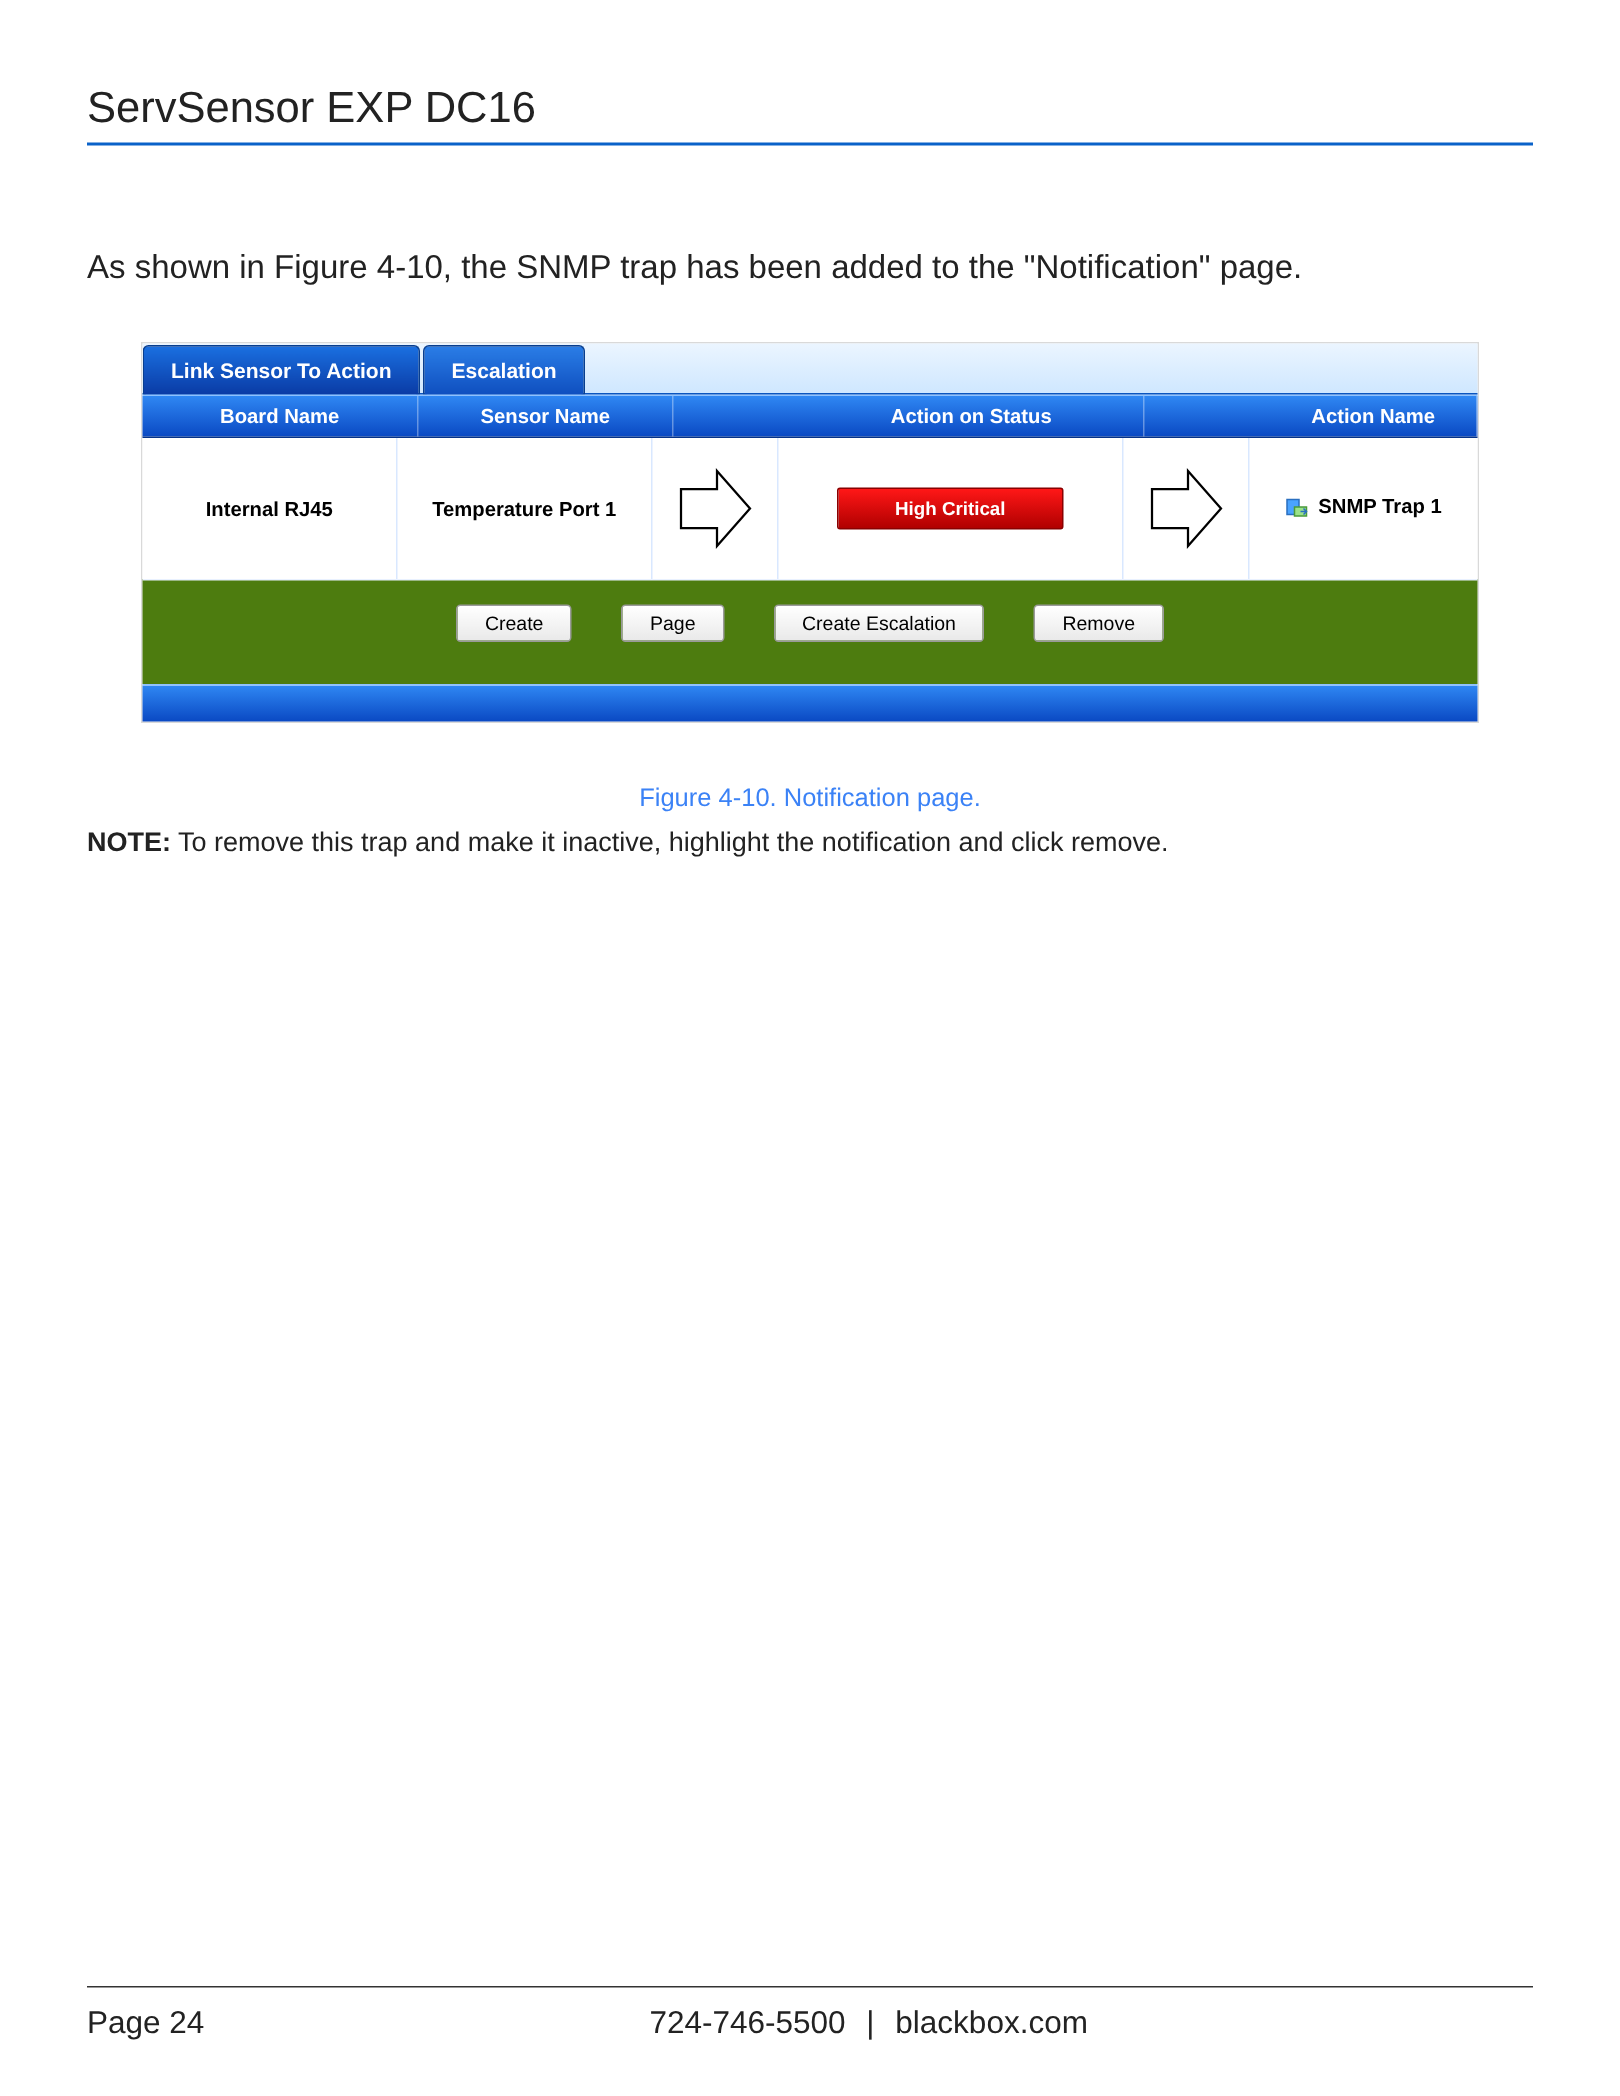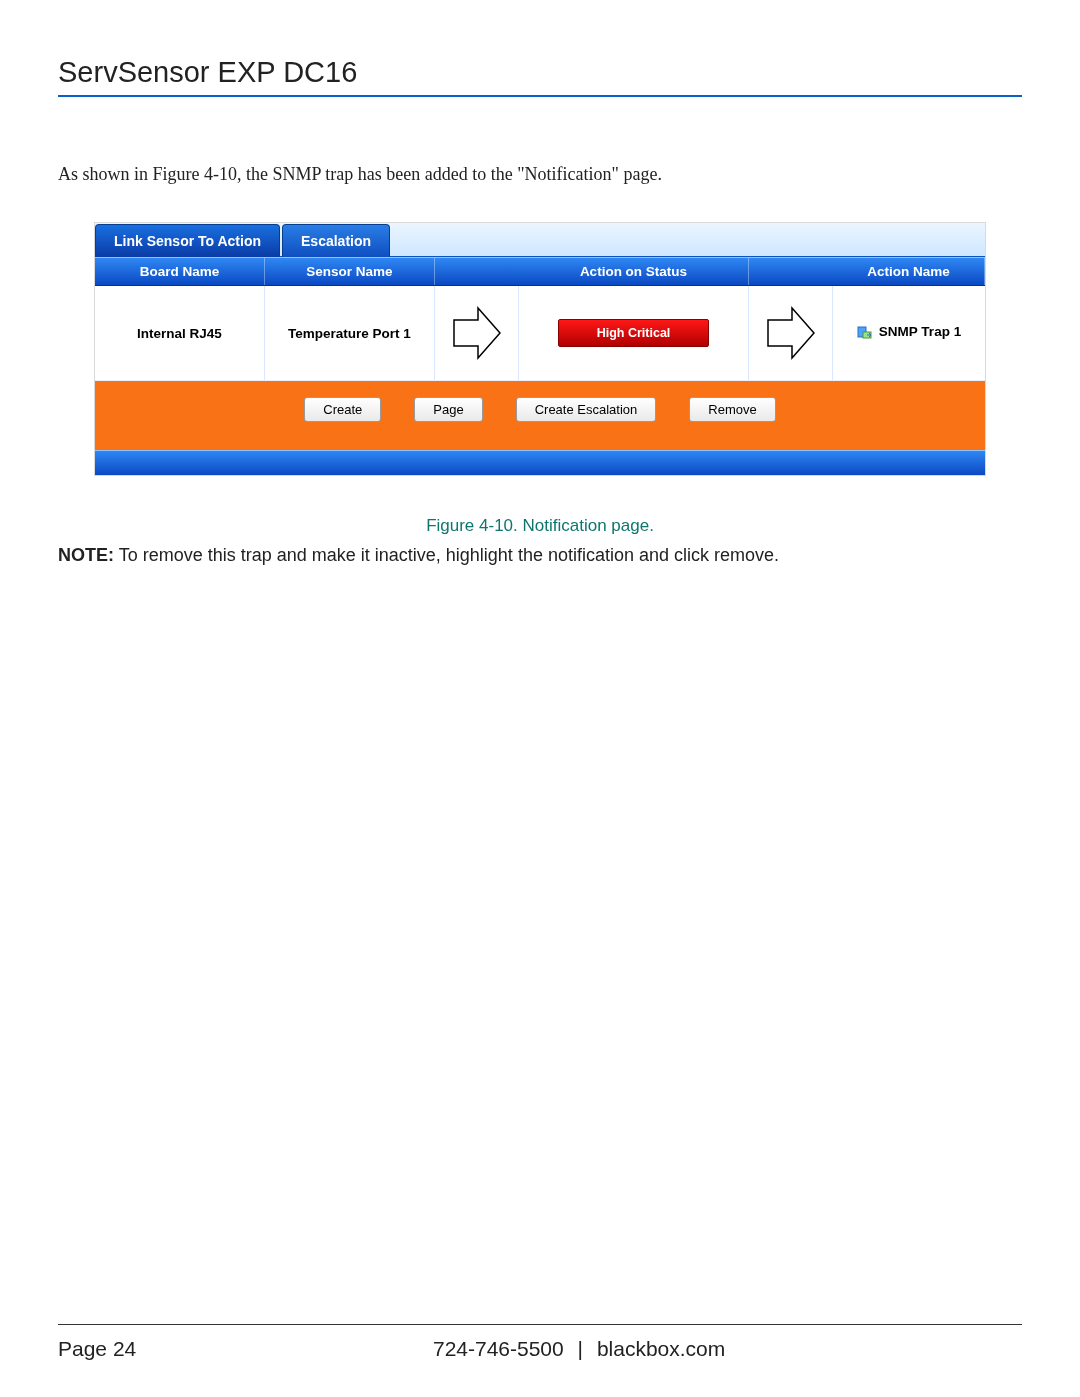--- a/index.html
+++ b/index.html
@@ -19,25 +19,24 @@
   }
   .doc-title {
     font-size: 29px;
     font-weight: 400;
     color: #222;
     padding-bottom: 6px;
     border-bottom: 2px solid #0a62c9;
     margin-bottom: 64px;
   }
   .body-text {
-    font-size: 18px;
+    font-size: 22px;
     line-height: 1.5;
     color: #222;
     margin-bottom: 34px;
-    font-family: Liberation Serif, serif;
   }
 
   
   .shot-wrapper {
     padding: 0 36px;
     margin-bottom: 40px;
   }
   .shot {
     border: 1px solid #d9d9d9;
     background: #ffffff;
@@ -82,21 +81,21 @@
     font-weight: bold;
     border-top: 1px solid #8ec2ff;
     border-bottom: 1px solid #053288;
   }
   .col-head {
     padding: 6px 8px;
     text-align: center;
     border-right: 1px solid rgba(255,255,255,0.35);
     box-sizing: border-box;
   }
-  .col-board  { width: 170px; }
+  .col-board  { width: 184px; }
   .col-sensor { width: 170px; }
   .col-arrow1 { width: 84px; border-right: none; }
   .col-action { width: 230px; text-align: center;}
   .col-arrow2 { width: 84px; border-right: none;}
   .col-aname  { flex: 1; }
 
   
   .data-row {
     display: flex;
     align-items: stretch;
@@ -149,21 +148,21 @@
     width: 16px;
     height: 16px;
   }
 
   
   .btn-row {
     display: flex;
     justify-content: center;
     gap: 33px;
     padding: 16px 8px 28px;
-    background: #f97316;
+    background: #4d7c0f;
     border-top: 1px solid #e9f1ff;
   }
   .ui-btn {
     font-size: 13px;
     font-weight: normal;
     padding: 4px 18px;
     background: linear-gradient(#ffffff, #e9e9e9);
     border: 1px solid #9a9a9a;
     border-radius: 3px;
     cursor: pointer;
@@ -172,21 +171,21 @@
   
   .shot-bottom {
     height: 24px;
     background: linear-gradient(#2f87f3, #0a49c3);
     border-top: 1px solid #8ec2ff;
   }
 
   .figure-caption {
     text-align: center;
     font-size: 17px;
-    color: #0f766e;
+    color: #3b82f6;
     margin-bottom: 6px;
   }
   .note-line {
     font-size: 18px;
     line-height: 1.55;
     margin-bottom: 2px;
   }
   .note-line .bold { font-weight: 700; }
 
   

